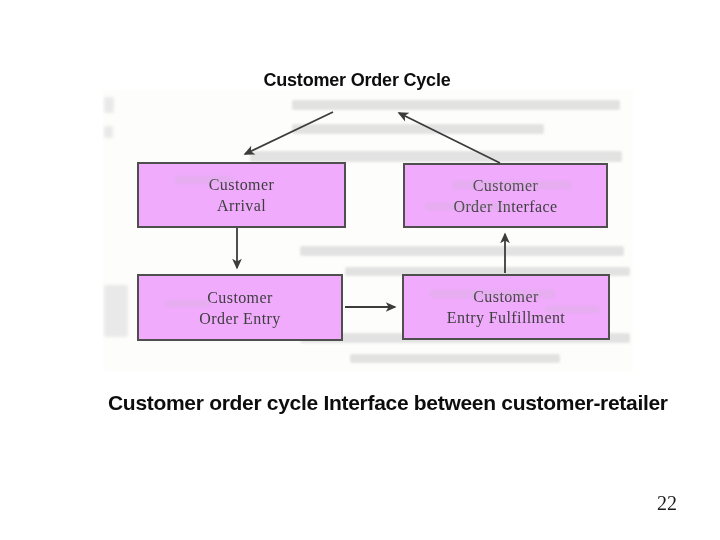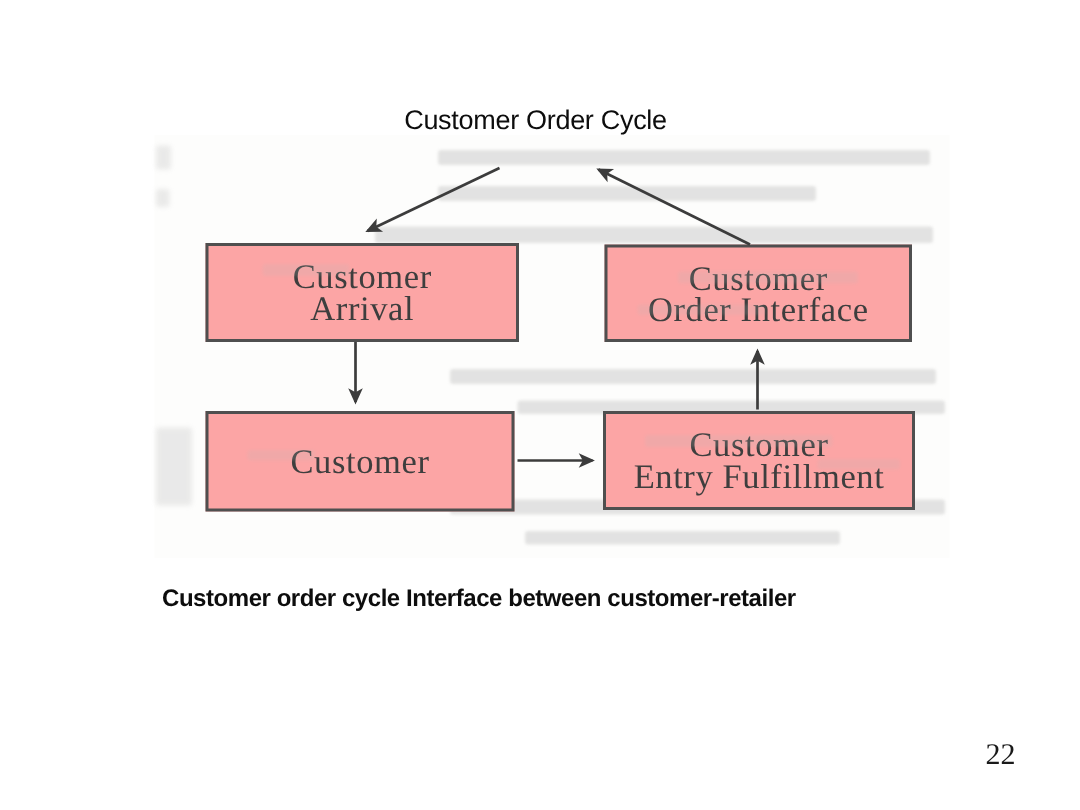--- a/index.html
+++ b/index.html
@@ -6,36 +6,36 @@
   body{
     width:720px;height:540px;position:relative;overflow:hidden;
     background:#ffffff;font-family:"Liberation Sans",sans-serif;
   }
   .slide{position:absolute;left:0;top:0;width:720px;height:540px;background:#ffffff;}
   .scan-region{position:absolute;left:103px;top:90px;width:530px;height:282px;background:#fdfdfc;}
   .sm{position:absolute;background:#b9b9b9;opacity:.38;filter:blur(1.1px);border-radius:2px;}
   .sm.fg{opacity:.17;}
   .sm.edge{opacity:.28;filter:blur(1.6px);}
   .node{
-    position:absolute;box-sizing:border-box;border:2px solid #4f4f4f;background:#fca5a5;
+    position:absolute;box-sizing:border-box;border:2px solid #4f4f4f;background:#f0abfc;
     display:flex;flex-direction:column;align-items:center;justify-content:center;
-    font-family:"Liberation Serif","DejaVu Serif",serif;font-size:23px;line-height:21px;
+    font-family:"Liberation Serif","DejaVu Serif",serif;font-size:16px;line-height:21px;
     color:#3e3e3e;letter-spacing:.4px;text-align:center;
   }
   #node-arrival{left:137px;top:162px;width:209px;height:66px;}
   #node-receiving{left:403px;top:163px;width:205px;height:65px;}
   #node-entry{left:137px;top:274px;width:206px;height:67px;}
   #node-fulfillment{left:402px;top:274px;width:208px;height:66px;}
   .title{
     position:absolute;left:0;top:70px;width:714px;text-align:center;
-    font-weight:normal;font-size:18px;letter-spacing:-.2px;color:#0d0d0d;
+    font-weight:bold;font-size:18px;letter-spacing:-.2px;color:#0d0d0d;
   }
   .caption{
     position:absolute;left:108px;top:391px;
-    font-weight:bold;font-size:16px;letter-spacing:-.3px;color:#0d0d0d;white-space:nowrap;
+    font-weight:bold;font-size:21px;letter-spacing:-.3px;color:#0d0d0d;white-space:nowrap;
   }
   .pagenum{
     position:absolute;left:657px;top:492px;
     font-family:"Liberation Serif","DejaVu Serif",serif;font-size:20px;color:#1a1a1a;
   }
   svg.arrows{position:absolute;left:0;top:0;pointer-events:none;}
 </style>
 </head>
 <body>
 
@@ -56,20 +56,21 @@
   <div class="node" id="node-arrival">
     <span>Customer</span>
     <span>Arrival</span>
   </div>
   <div class="node" id="node-receiving">
     <span>Customer</span>
     <span>Order Interface</span>
   </div>
   <div class="node" id="node-entry">
     <span>Customer</span>
+    <span>Order Entry</span>
   </div>
   <div class="node" id="node-fulfillment">
     <span>Customer</span>
     <span>Entry Fulfillment</span>
   </div>
 
   <div class="sm fg" style="left:175px;top:176px;width:58px;height:8px;"></div>
   <div class="sm fg" style="left:452px;top:181px;width:120px;height:8px;"></div>
   <div class="sm fg" style="left:425px;top:203px;width:85px;height:7px;"></div>
   <div class="sm fg" style="left:430px;top:290px;width:125px;height:8px;"></div>

